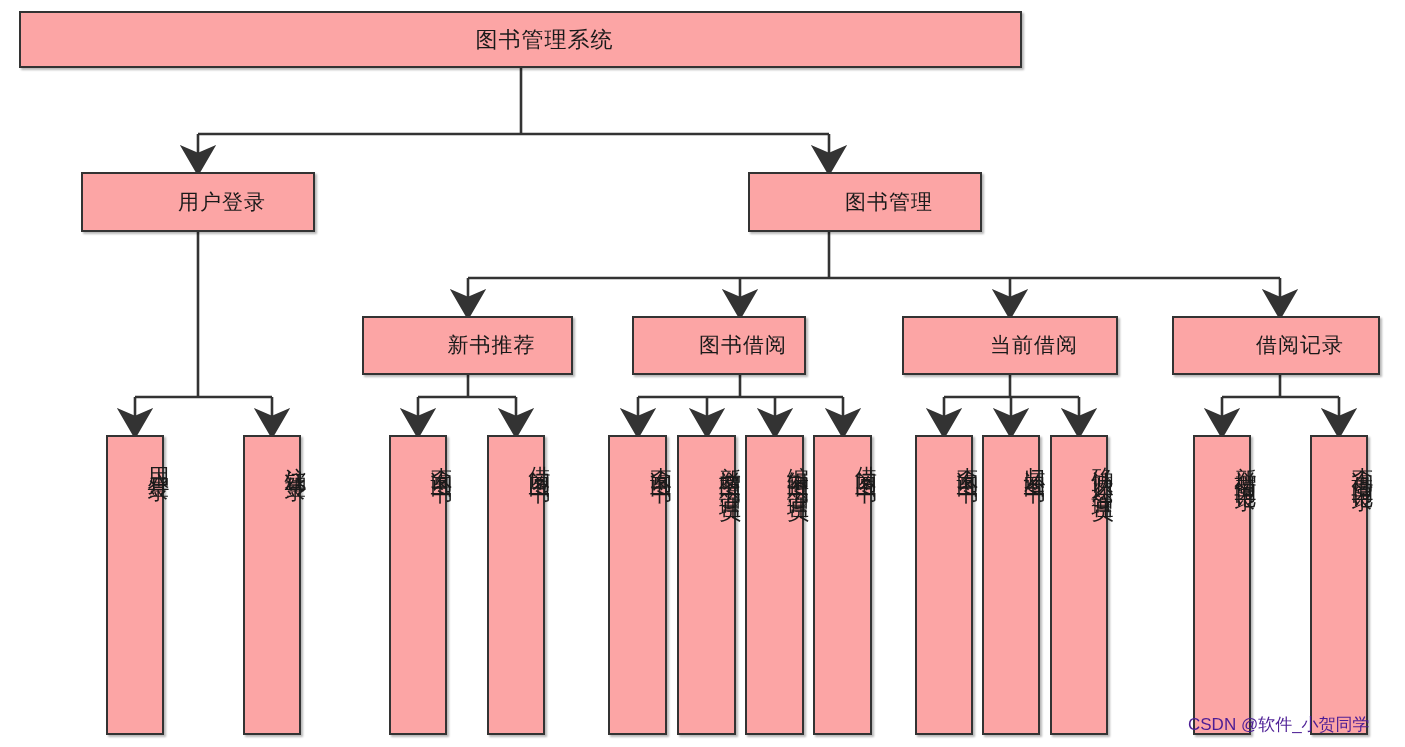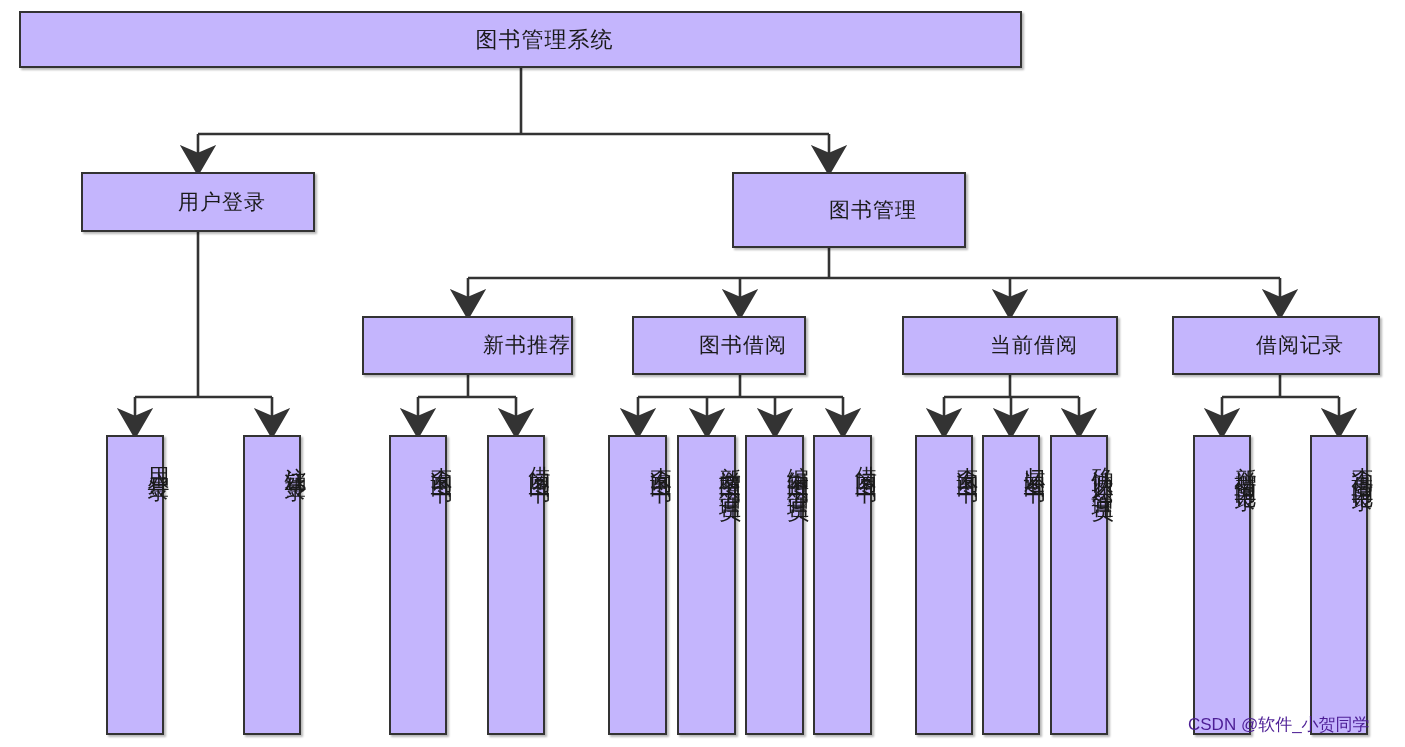--- a/index.html
+++ b/index.html
@@ -22,21 +22,21 @@
     position: absolute;
     left: 0;
     top: 0;
     width: 1405px;
     height: 747px;
     pointer-events: none;
   }
   .node {
     position: absolute;
     box-sizing: border-box;
-    background: #c4b5fd;
+    background: #fca5a5;
     border: 2px solid #333333;
     box-shadow: 2px 2px 2px rgba(0,0,0,0.28);
     display: flex;
     align-items: center;
     justify-content: center;
     color: #1a1a1a;
     z-index: 2;
     padding-left: 48px;
   }
   .node .label {
@@ -124,24 +124,24 @@
       </g>
   </svg>
 
   <div id="node-layer">
       <div class="node horiz root" id="node-root" style="left: 19px; top: 11px; width: 1003px; height: 57px;">
         <span class="label">图书管理系统</span>
       </div>
       <div class="node horiz" id="node-user-login" style="left: 81px; top: 172px; width: 234px; height: 60px;">
         <span class="label">用户登录</span>
       </div>
-      <div class="node horiz" id="node-book-manage" style="left: 732px; top: 172px; width: 234px; height: 76px;">
+      <div class="node horiz" id="node-book-manage" style="left: 748px; top: 172px; width: 234px; height: 60px;">
         <span class="label">图书管理</span>
       </div>
-      <div class="node horiz" id="node-new-book-rec" style="left: 362px; top: 316px; width: 211px; height: 59px; justify-content: flex-end;">
+      <div class="node horiz" id="node-new-book-rec" style="left: 362px; top: 316px; width: 211px; height: 59px;">
         <span class="label">新书推荐</span>
       </div>
       <div class="node horiz" id="node-book-borrow" style="left: 632px; top: 316px; width: 174px; height: 59px;">
         <span class="label">图书借阅</span>
       </div>
       <div class="node horiz" id="node-current-borrow" style="left: 902px; top: 316px; width: 216px; height: 59px;">
         <span class="label">当前借阅</span>
       </div>
       <div class="node horiz" id="node-borrow-record" style="left: 1172px; top: 316px; width: 208px; height: 59px;">
         <span class="label">借阅记录</span>

